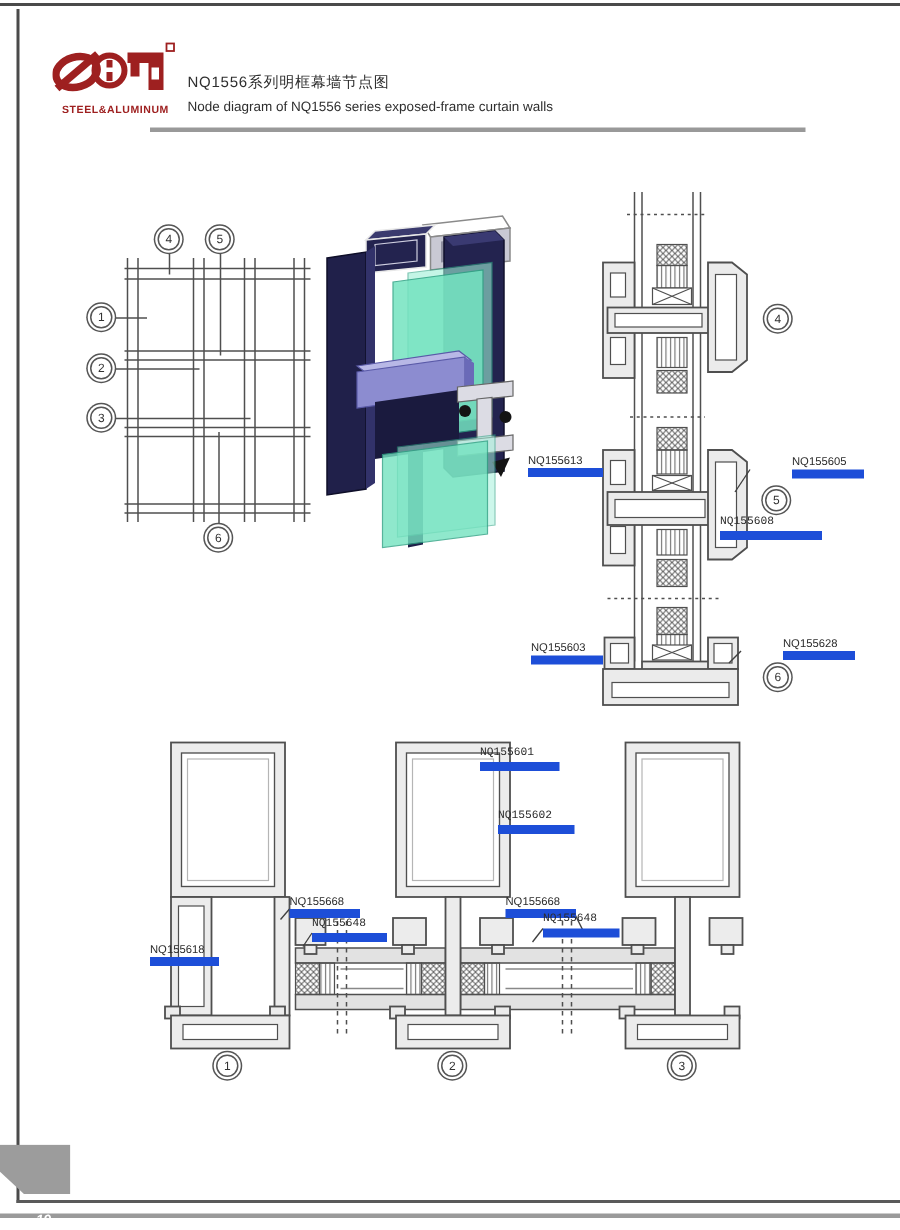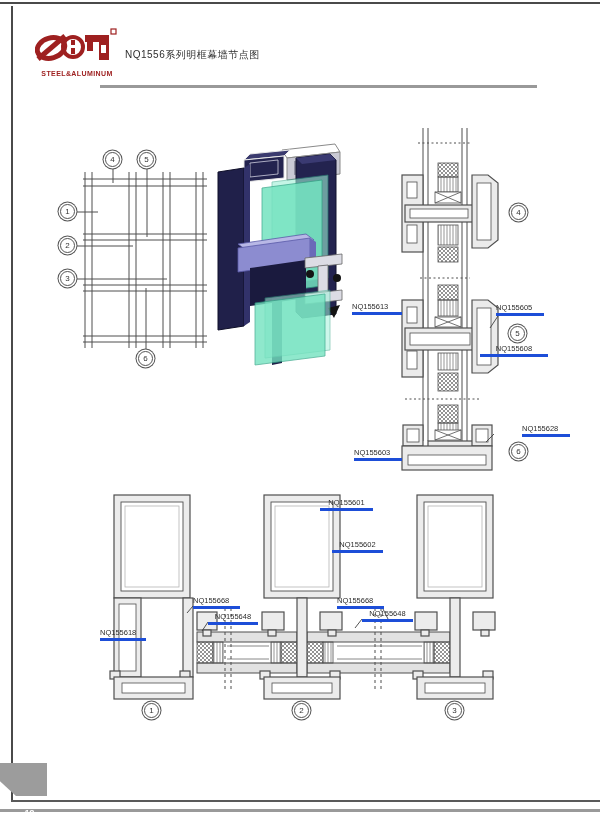--- a/index.html
+++ b/index.html
@@ -14,22 +14,22 @@
   .logo{position:absolute;left:35px;top:27px;width:82px;height:44px;}
   .logo-text{position:absolute;left:31px;top:70px;width:92px;font-size:7px;font-weight:bold;
              color:#9e2020;letter-spacing:.4px;text-align:center;}
   .title-cn{position:absolute;left:125px;top:32px;font-size:10px;color:#2e2e2e;letter-spacing:.5px;margin-top:16px;}
   .title-en{position:absolute;left:125px;top:66px;font-size:9px;color:#2e2e2e;}
   .title-rule{position:absolute;left:100px;top:85px;width:437px;height:3px;background:#999;}
   
   .dwg{position:absolute;}
   
   .lbl{position:absolute;font-size:7.5px;line-height:9px;color:#2c2c2c;white-space:nowrap;
-       border-bottom:3px solid #1d4ed8;height:10px;}
-  .tr{text-align:center;}
+       border-bottom:6px solid #1d4ed8;height:10px;}
+  .tr{text-align:left;font-family:Liberation Mono, monospace;}
   
   .co{position:absolute;width:13px;height:13px;border:1px solid #555;border-radius:50%;
       box-shadow:0 0 0 1.5px #fff,0 0 0 2.5px #555;display:flex;align-items:center;
       justify-content:center;font-size:8px;color:#333;background:#fff;}
   
   .tab{position:absolute;left:0;top:763px;width:47px;height:33px;background:#9c9c9c;
        clip-path:polygon(0 0,100% 0,100% 100%,34% 100%,0 55%);}
   .tab-num{position:absolute;left:24px;top:808px;font-size:9px;font-weight:bold;color:#fff;font-style:italic;}
 </style>
 </head>
@@ -53,20 +53,21 @@
       <rect x="36" y="21" width="4" height="6"></rect>
       <rect x="50" y="8" width="24" height="7"></rect>
       <rect x="64" y="15" width="10" height="18"></rect>
       <rect x="52" y="15" width="6" height="9"></rect>
     </g>
     <rect x="66" y="18" width="5" height="8" fill="#fff"></rect>
     <rect x="76" y="2" width="5" height="5" fill="none" stroke="#9e2020" stroke-width="1.2"></rect>
   </svg>
   <div class="logo-text">STEEL&amp;ALUMINUM</div>
   <div class="title-cn">NQ1556系列明框幕墙节点图</div>
+  <div class="title-en">Node diagram of NQ1556 series exposed-frame curtain walls</div>
   <div class="title-rule"></div>
 
   <svg class="dwg" style="left:55px;top:145px" width="165" height="225" viewBox="0 0 165 225">
     <g stroke="#4f4f4f" stroke-width="1">
 
       <line x1="30" y1="27" x2="30" y2="203"></line>
         <line x1="37" y1="27" x2="37" y2="203"></line>
       <line x1="74" y1="27" x2="74" y2="203"></line>
         <line x1="81" y1="27" x2="81" y2="203"></line>
       <line x1="108" y1="27" x2="108" y2="203"></line>
@@ -292,23 +293,23 @@
 
     <g stroke="#3f3f3f" stroke-width="0.9">
       <line x1="88" y1="118" x2="82" y2="125"></line>
       <line x1="103" y1="134" x2="97" y2="143"></line>
       <line x1="277" y1="119" x2="284" y2="133"></line>
       <line x1="257" y1="131" x2="250" y2="140"></line>
     </g>
   </svg>
 
   <div class="lbl" style="left:352px;top:302px;width:50px">NQ155613</div>
-  <div class="lbl" style="left:496px;top:303px;width:48px">NQ155605</div>
+  <div class="lbl" style="left:528px;top:303px;width:48px">NQ155605</div>
   <div class="lbl tr" style="left:480px;top:344px;width:68px">NQ155608</div>
-  <div class="lbl" style="left:354px;top:448px;width:48px">NQ155603</div>
+  <div class="lbl" style="left:354px;top:427px;width:48px">NQ155603</div>
   <div class="lbl" style="left:522px;top:424px;width:48px">NQ155628</div>
 
   <div class="lbl tr" style="left:320px;top:498px;width:53px">NQ155601</div>
   <div class="lbl tr" style="left:332px;top:540px;width:51px">NQ155602</div>
   <div class="lbl" style="left:193px;top:596px;width:47px">NQ155668</div>
   <div class="lbl tr" style="left:208px;top:612px;width:50px">NQ155648</div>
   <div class="lbl" style="left:337px;top:596px;width:47px">NQ155668</div>
   <div class="lbl tr" style="left:362px;top:609px;width:51px">NQ155648</div>
   <div class="lbl" style="left:100px;top:628px;width:46px">NQ155618</div>
 

